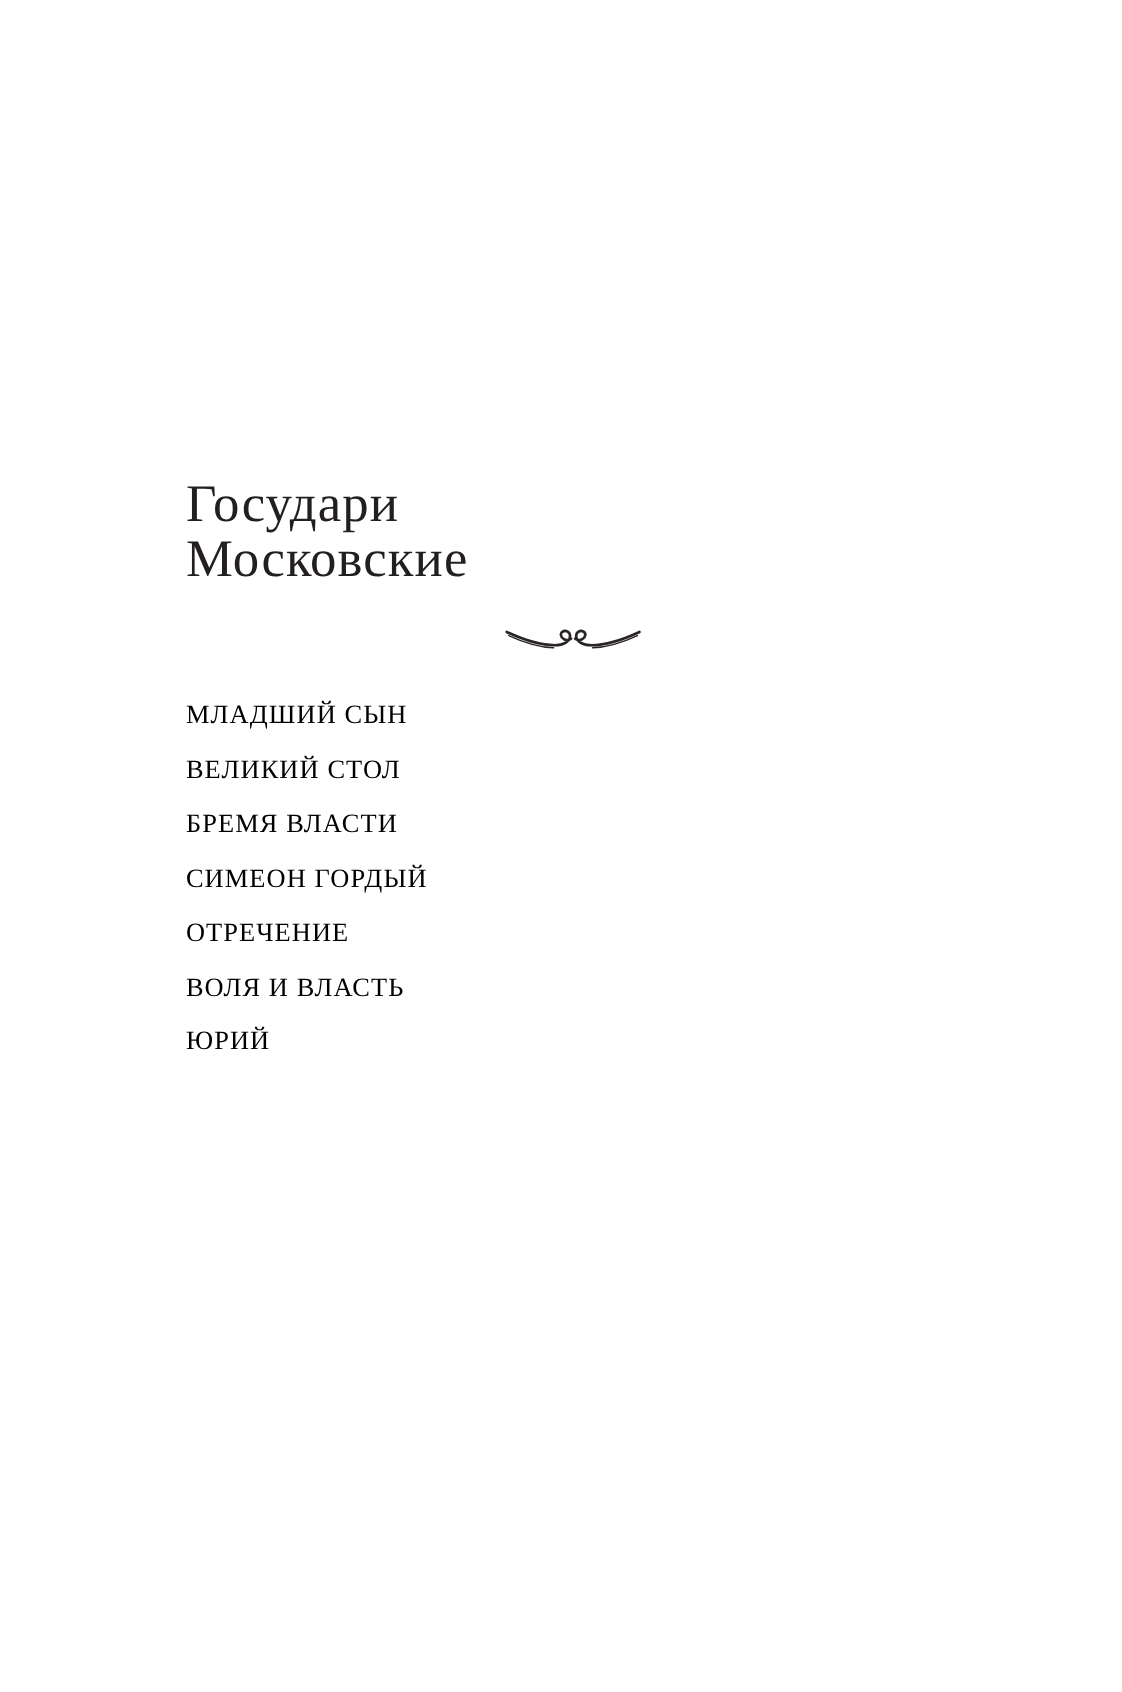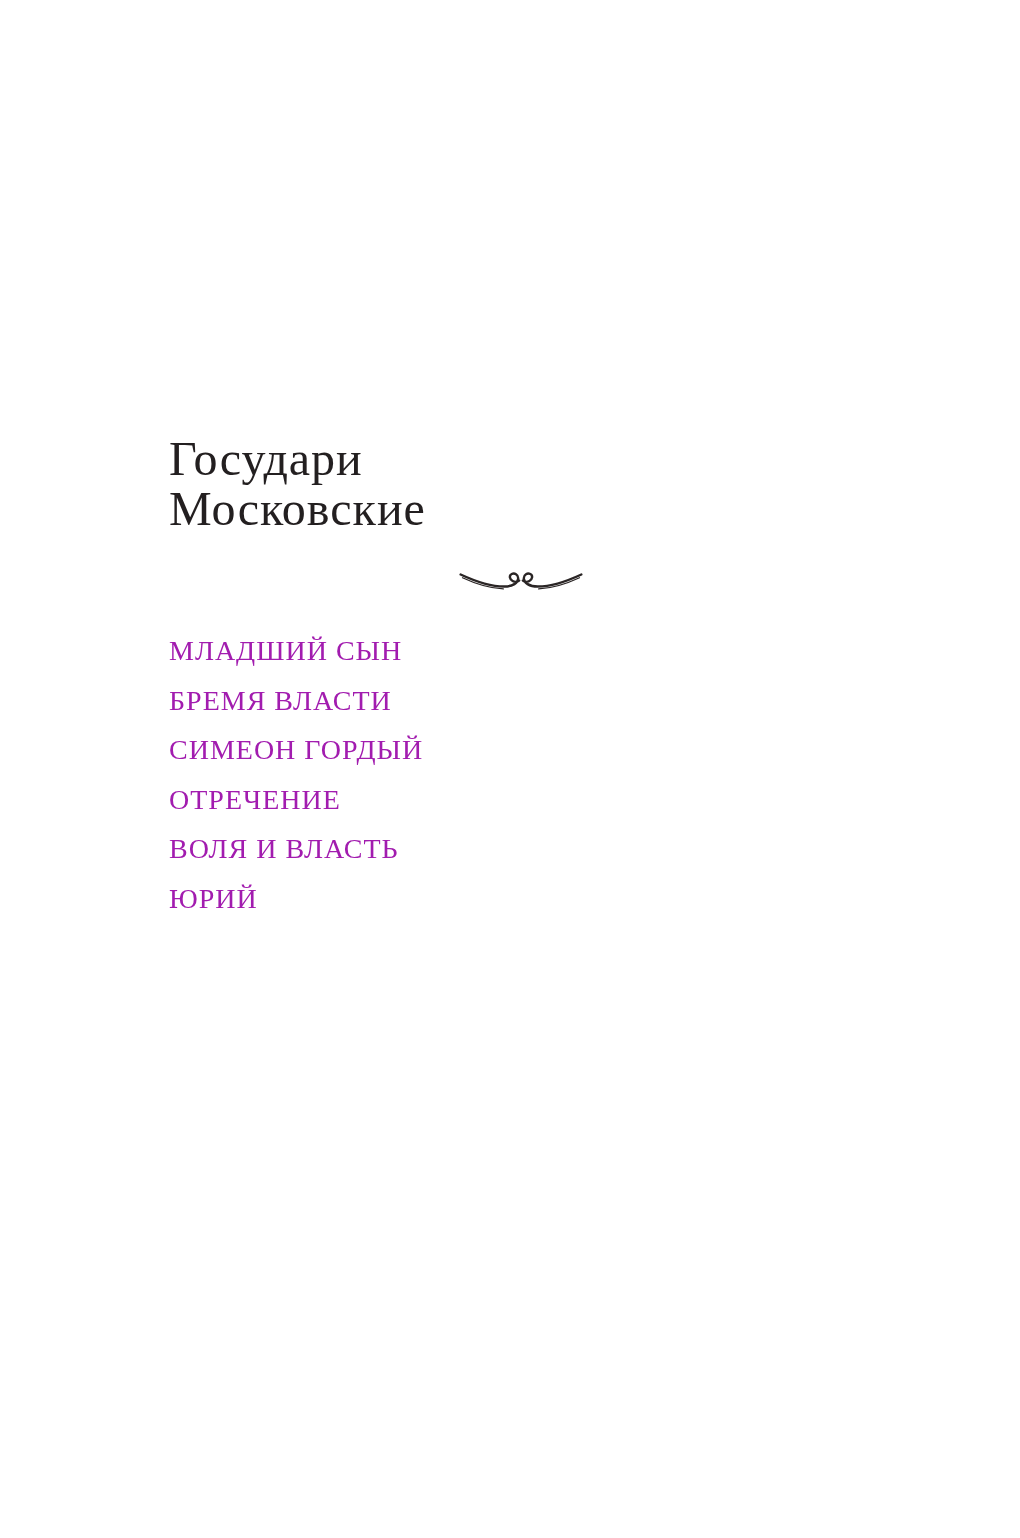--- a/index.html
+++ b/index.html
@@ -57,24 +57,24 @@
   }
   .book-list {
     position: absolute;
     top: 590px;
     left: 0;
     right: 0;
     margin: 0;
     padding: 0;
     list-style: none;
     font-family: "Liberation Serif", serif;
-    font-size: 28px;
+    font-size: 24px;
     line-height: 49.5px;
     letter-spacing: 1px;
-    color: #a21caf;
+    color: #000000;
   }
   .book-list li {
     white-space: nowrap;
   }
 </style>
 </head>
 <body>
 
 <div class="page">
   <div class="content">
@@ -94,20 +94,21 @@
           <g transform="translate(132,0) scale(-1,1)">
             <path d="M1,7 C16,14 34,20 48,20 C57,20 63,16 63,11 C63,7 59,5 56,6.5 C53,8 53.5,12 57,14 C59.5,15.5 62,15 64,13.5" stroke-width="2.6"></path>
             <path d="M3,10.5 C18,17.5 34,22 47,22.5" stroke-width="1.3"></path>
           </g>
         </g>
       </svg>
     </div>
 
     <ul class="book-list">
       <li>МЛАДШИЙ СЫН</li>
+      <li>ВЕЛИКИЙ СТОЛ</li>
       <li>БРЕМЯ ВЛАСТИ</li>
       <li>СИМЕОН ГОРДЫЙ</li>
       <li>ОТРЕЧЕНИЕ</li>
       <li>ВОЛЯ И ВЛАСТЬ</li>
       <li>ЮРИЙ</li>
     </ul>
 
   </div>
 </div>
 

